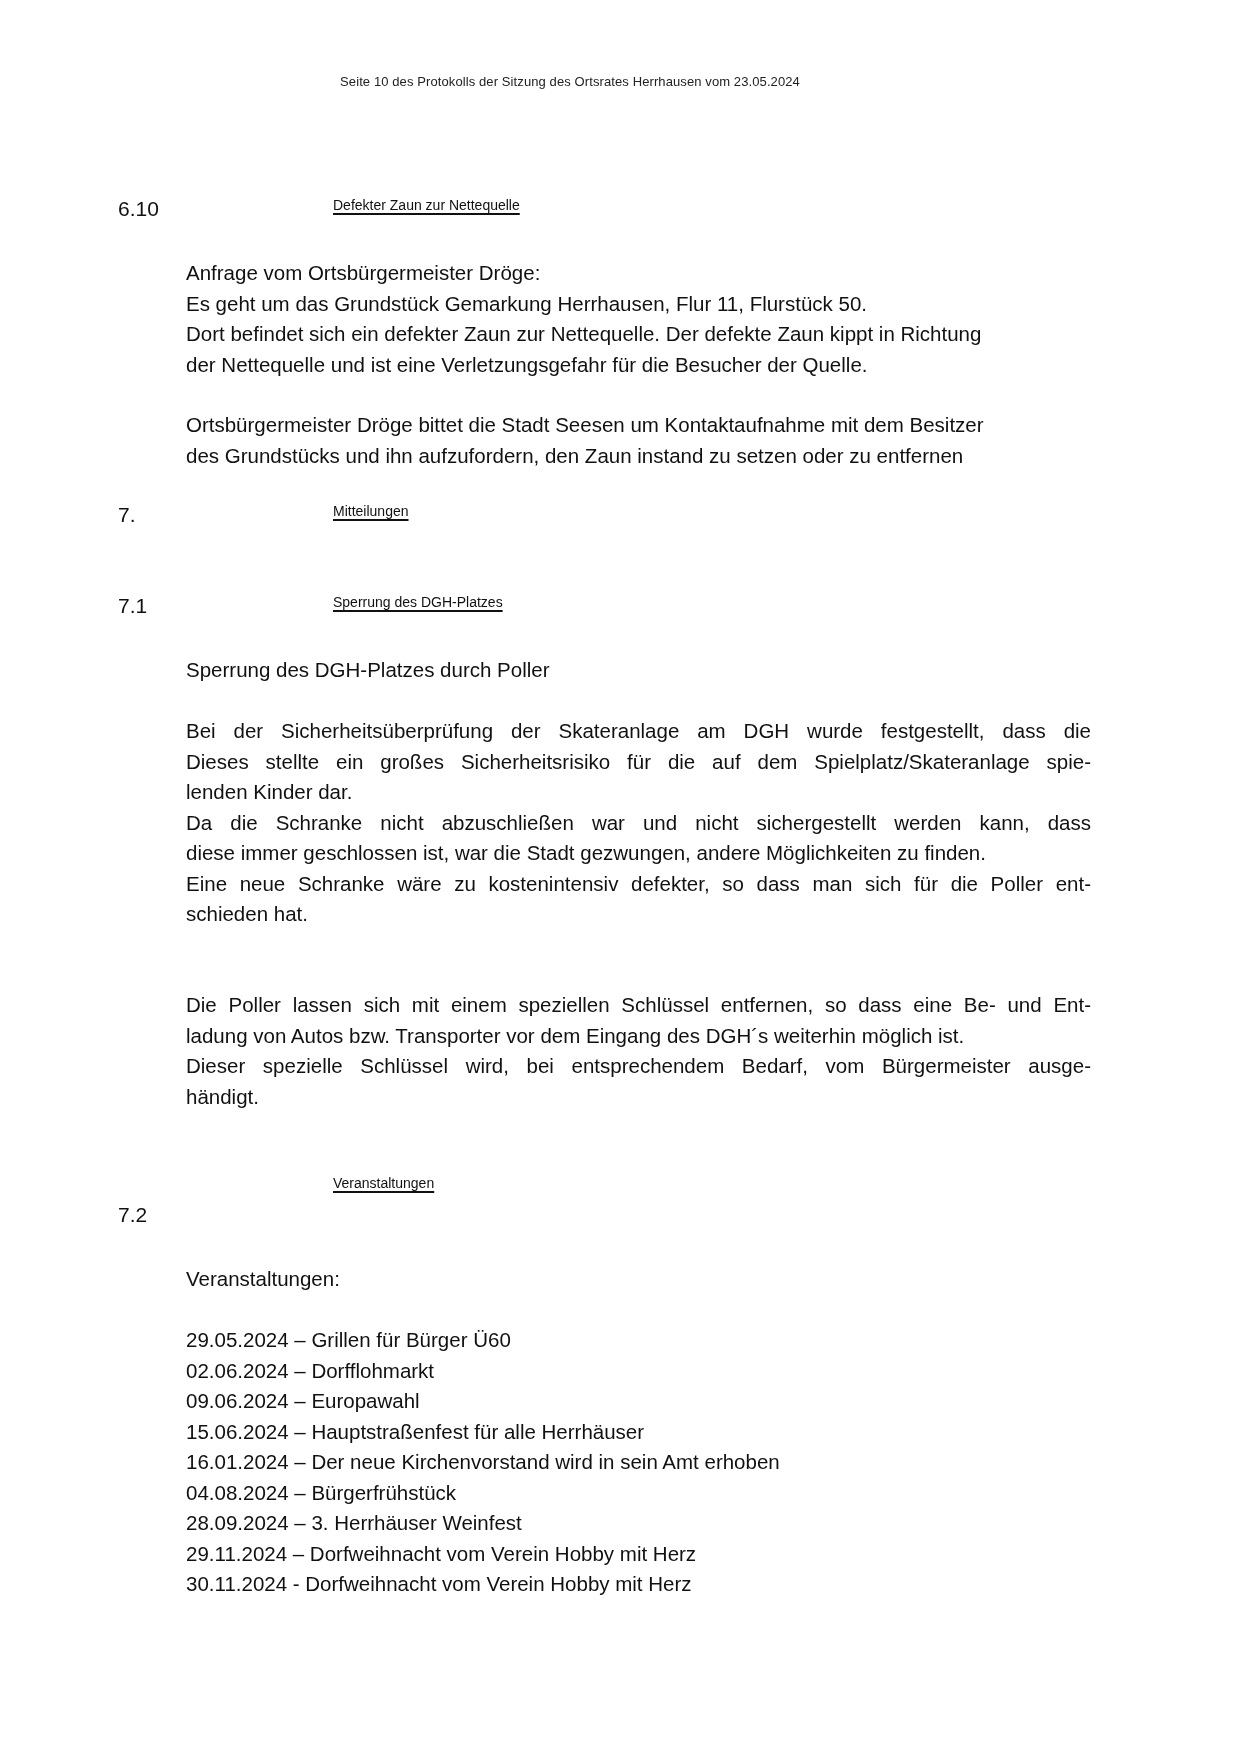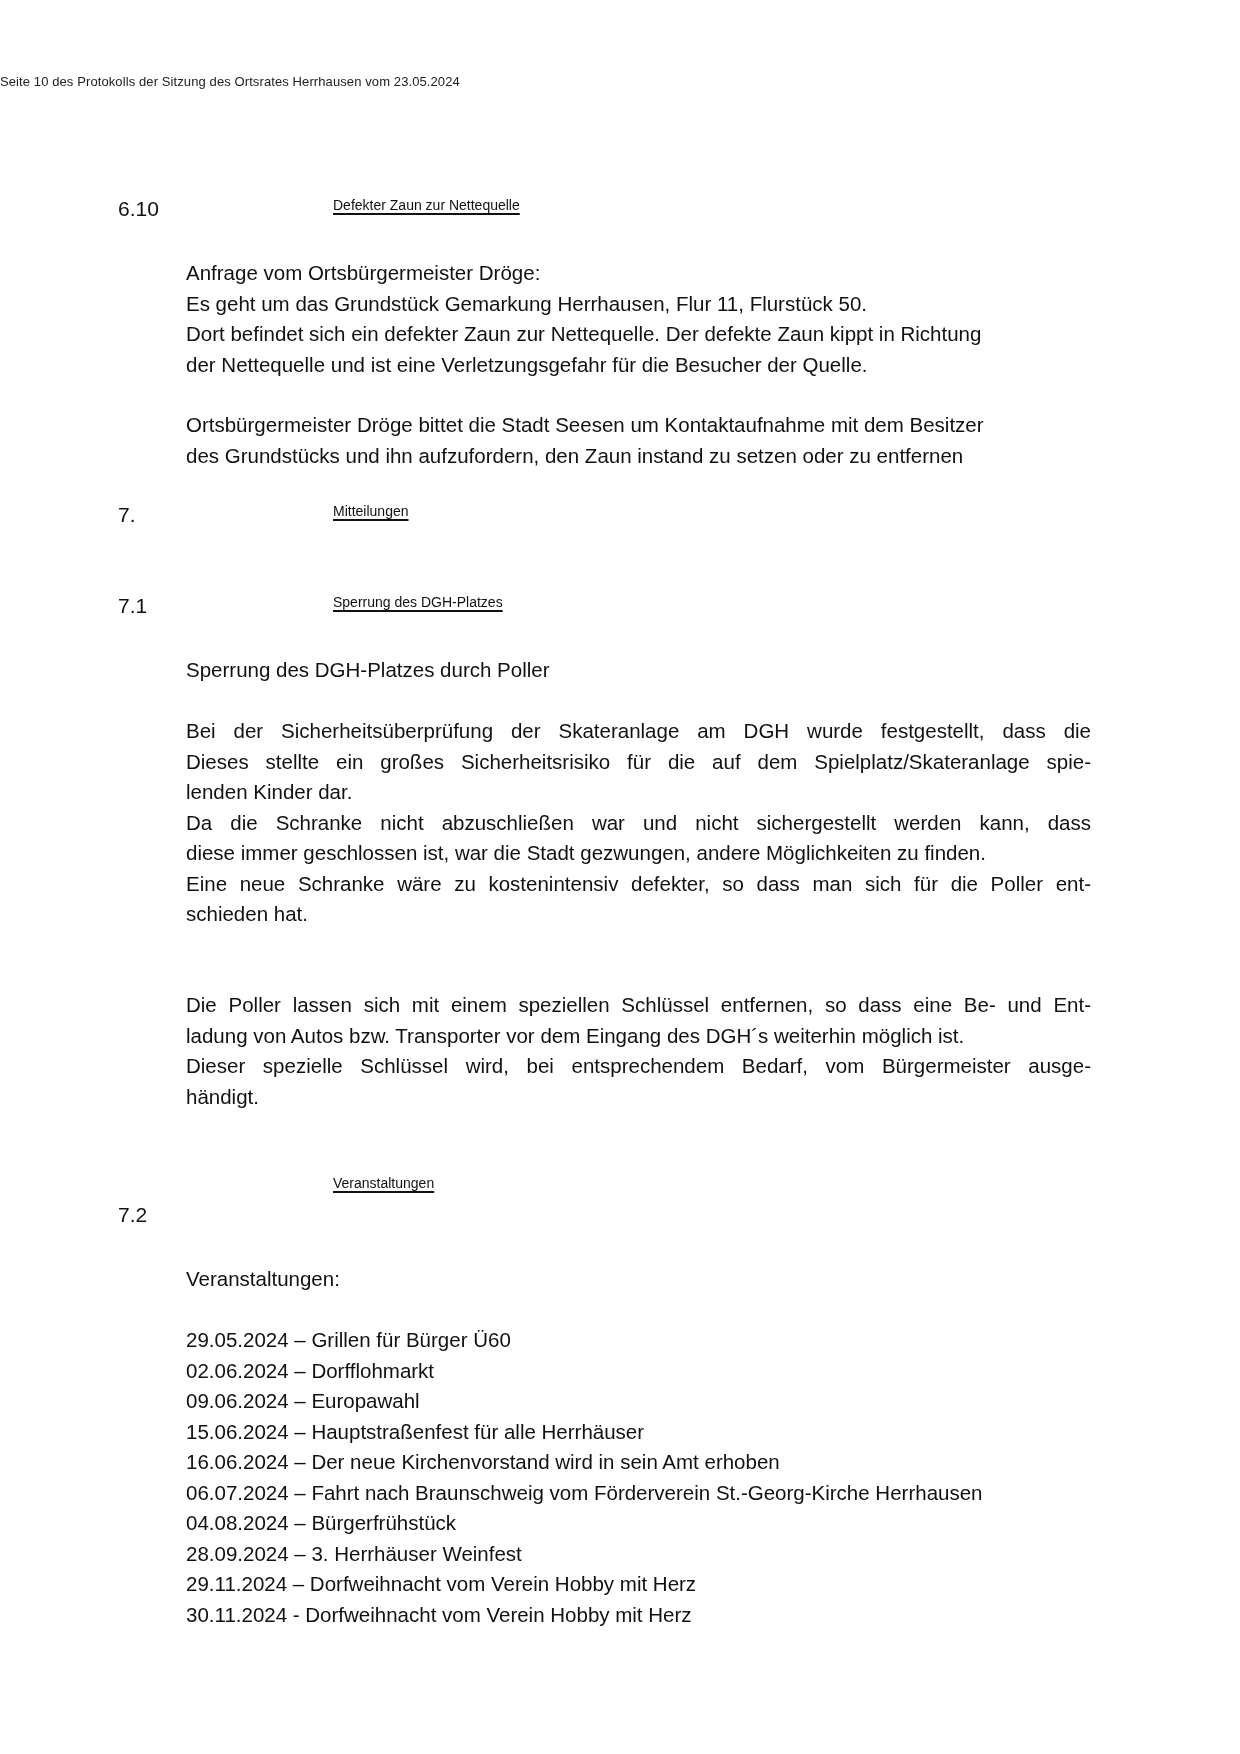--- a/index.html
+++ b/index.html
@@ -20,20 +20,21 @@
       left: 0; top: 0;
       width: 1240px;
       height: 1754px;
       background: #ffffff;
     }
     .header {
       position: absolute;
       top: 74px;
       left: 0;
       width: 1140px;
+      text-align: center;
       font-size: 13px;
       letter-spacing: 0.1px;
       color: #222;
     }
     .abs { position: absolute; margin-top: 48px; }
     .num {
       left: 118px;
       font-size: 21px;
     }
     .title {
@@ -117,21 +118,20 @@
 
   <div class="abs body-text" style="top:1216px;">
     <span class="line">Veranstaltungen:</span>
   </div>
 
   <div class="abs events" style="top:1277px;">
     <span class="event-row">29.05.2024 – Grillen für Bürger Ü60</span>
     <span class="event-row">02.06.2024 – Dorfflohmarkt</span>
     <span class="event-row">09.06.2024 – Europawahl</span>
     <span class="event-row">15.06.2024 – Hauptstraßenfest für alle Herrhäuser</span>
-    <span class="event-row">16.06.2024 – Der neue Kirchenvorstand wird in sein Amt erhoben</span>
-    <span class="event-row">06.07.2024 – Fahrt nach Braunschweig vom Förderverein St.-Georg-Kirche Herrhausen</span>
+    <span class="event-row">16.01.2024 – Der neue Kirchenvorstand wird in sein Amt erhoben</span>
     <span class="event-row">04.08.2024 – Bürgerfrühstück</span>
     <span class="event-row">28.09.2024 – 3. Herrhäuser Weinfest</span>
     <span class="event-row">29.11.2024 – Dorfweihnacht vom Verein Hobby mit Herz</span>
     <span class="event-row">30.11.2024 - Dorfweihnacht vom Verein Hobby mit Herz</span>
   </div>
 
 </div>
 
 </body></html>

